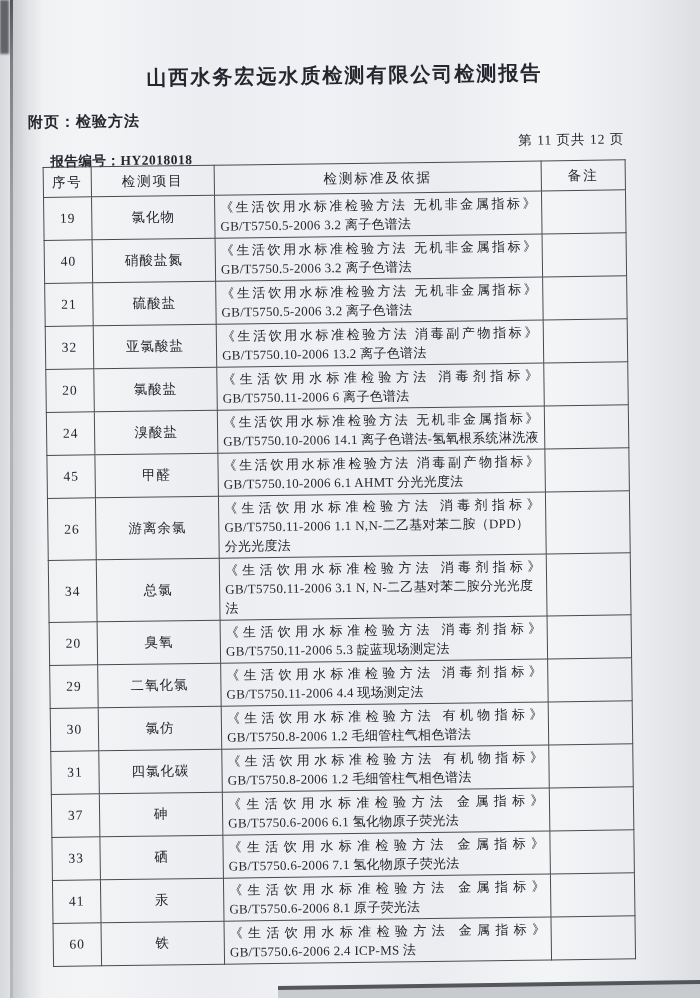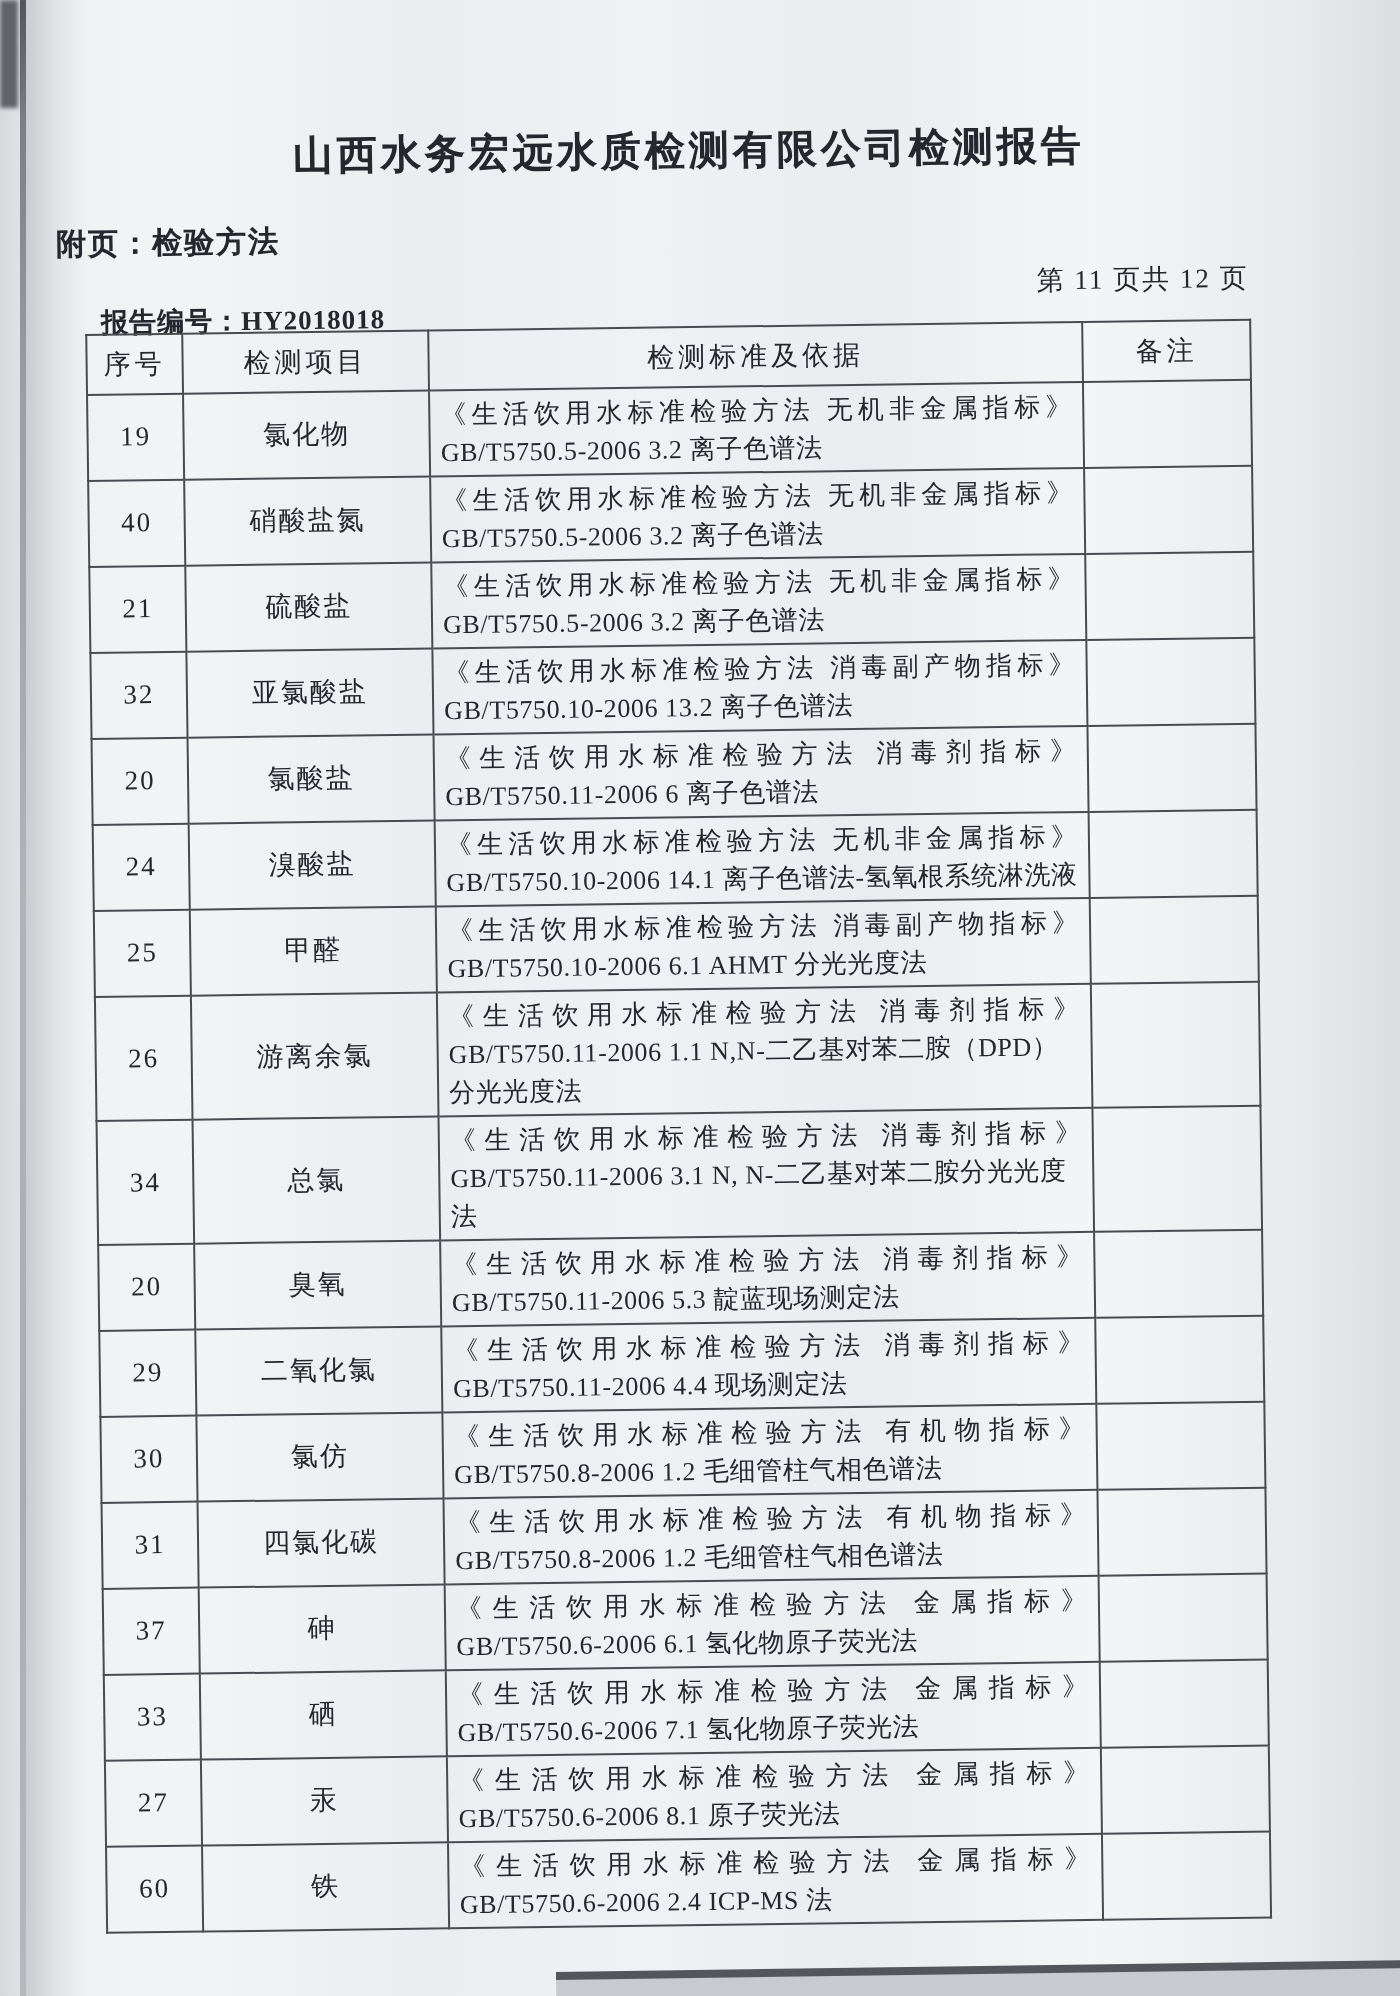--- a/index.html
+++ b/index.html
@@ -221,21 +221,21 @@
         <tr>
     <td class="cell-no">24</td>
     <td class="cell-item">溴酸盐</td>
     <td class="cell-std">
       <div class="std-title">《生活饮用水标准检验方法 无机非金属指标》</div>
       <div class="std-method">GB/T5750.10-2006 14.1 离子色谱法-氢氧根系统淋洗液</div>
     </td>
     <td class="cell-remark"></td>
   </tr>
         <tr>
-    <td class="cell-no">25</td>
+    <td class="cell-no">45</td>
     <td class="cell-item">甲醛</td>
     <td class="cell-std">
       <div class="std-title">《生活饮用水标准检验方法 消毒副产物指标》</div>
       <div class="std-method">GB/T5750.10-2006 6.1 AHMT 分光光度法</div>
     </td>
     <td class="cell-remark"></td>
   </tr>
         <tr>
     <td class="cell-no">26</td>
     <td class="cell-item">游离余氯</td>
@@ -302,21 +302,21 @@
         <tr>
     <td class="cell-no">33</td>
     <td class="cell-item">硒</td>
     <td class="cell-std">
       <div class="std-title">《生活饮用水标准检验方法 金属指标》</div>
       <div class="std-method">GB/T5750.6-2006  7.1 氢化物原子荧光法</div>
     </td>
     <td class="cell-remark"></td>
   </tr>
         <tr>
-    <td class="cell-no">27</td>
+    <td class="cell-no">41</td>
     <td class="cell-item">汞</td>
     <td class="cell-std">
       <div class="std-title">《生活饮用水标准检验方法 金属指标》</div>
       <div class="std-method">GB/T5750.6-2006  8.1 原子荧光法</div>
     </td>
     <td class="cell-remark"></td>
   </tr>
         <tr>
     <td class="cell-no">60</td>
     <td class="cell-item">铁</td>

